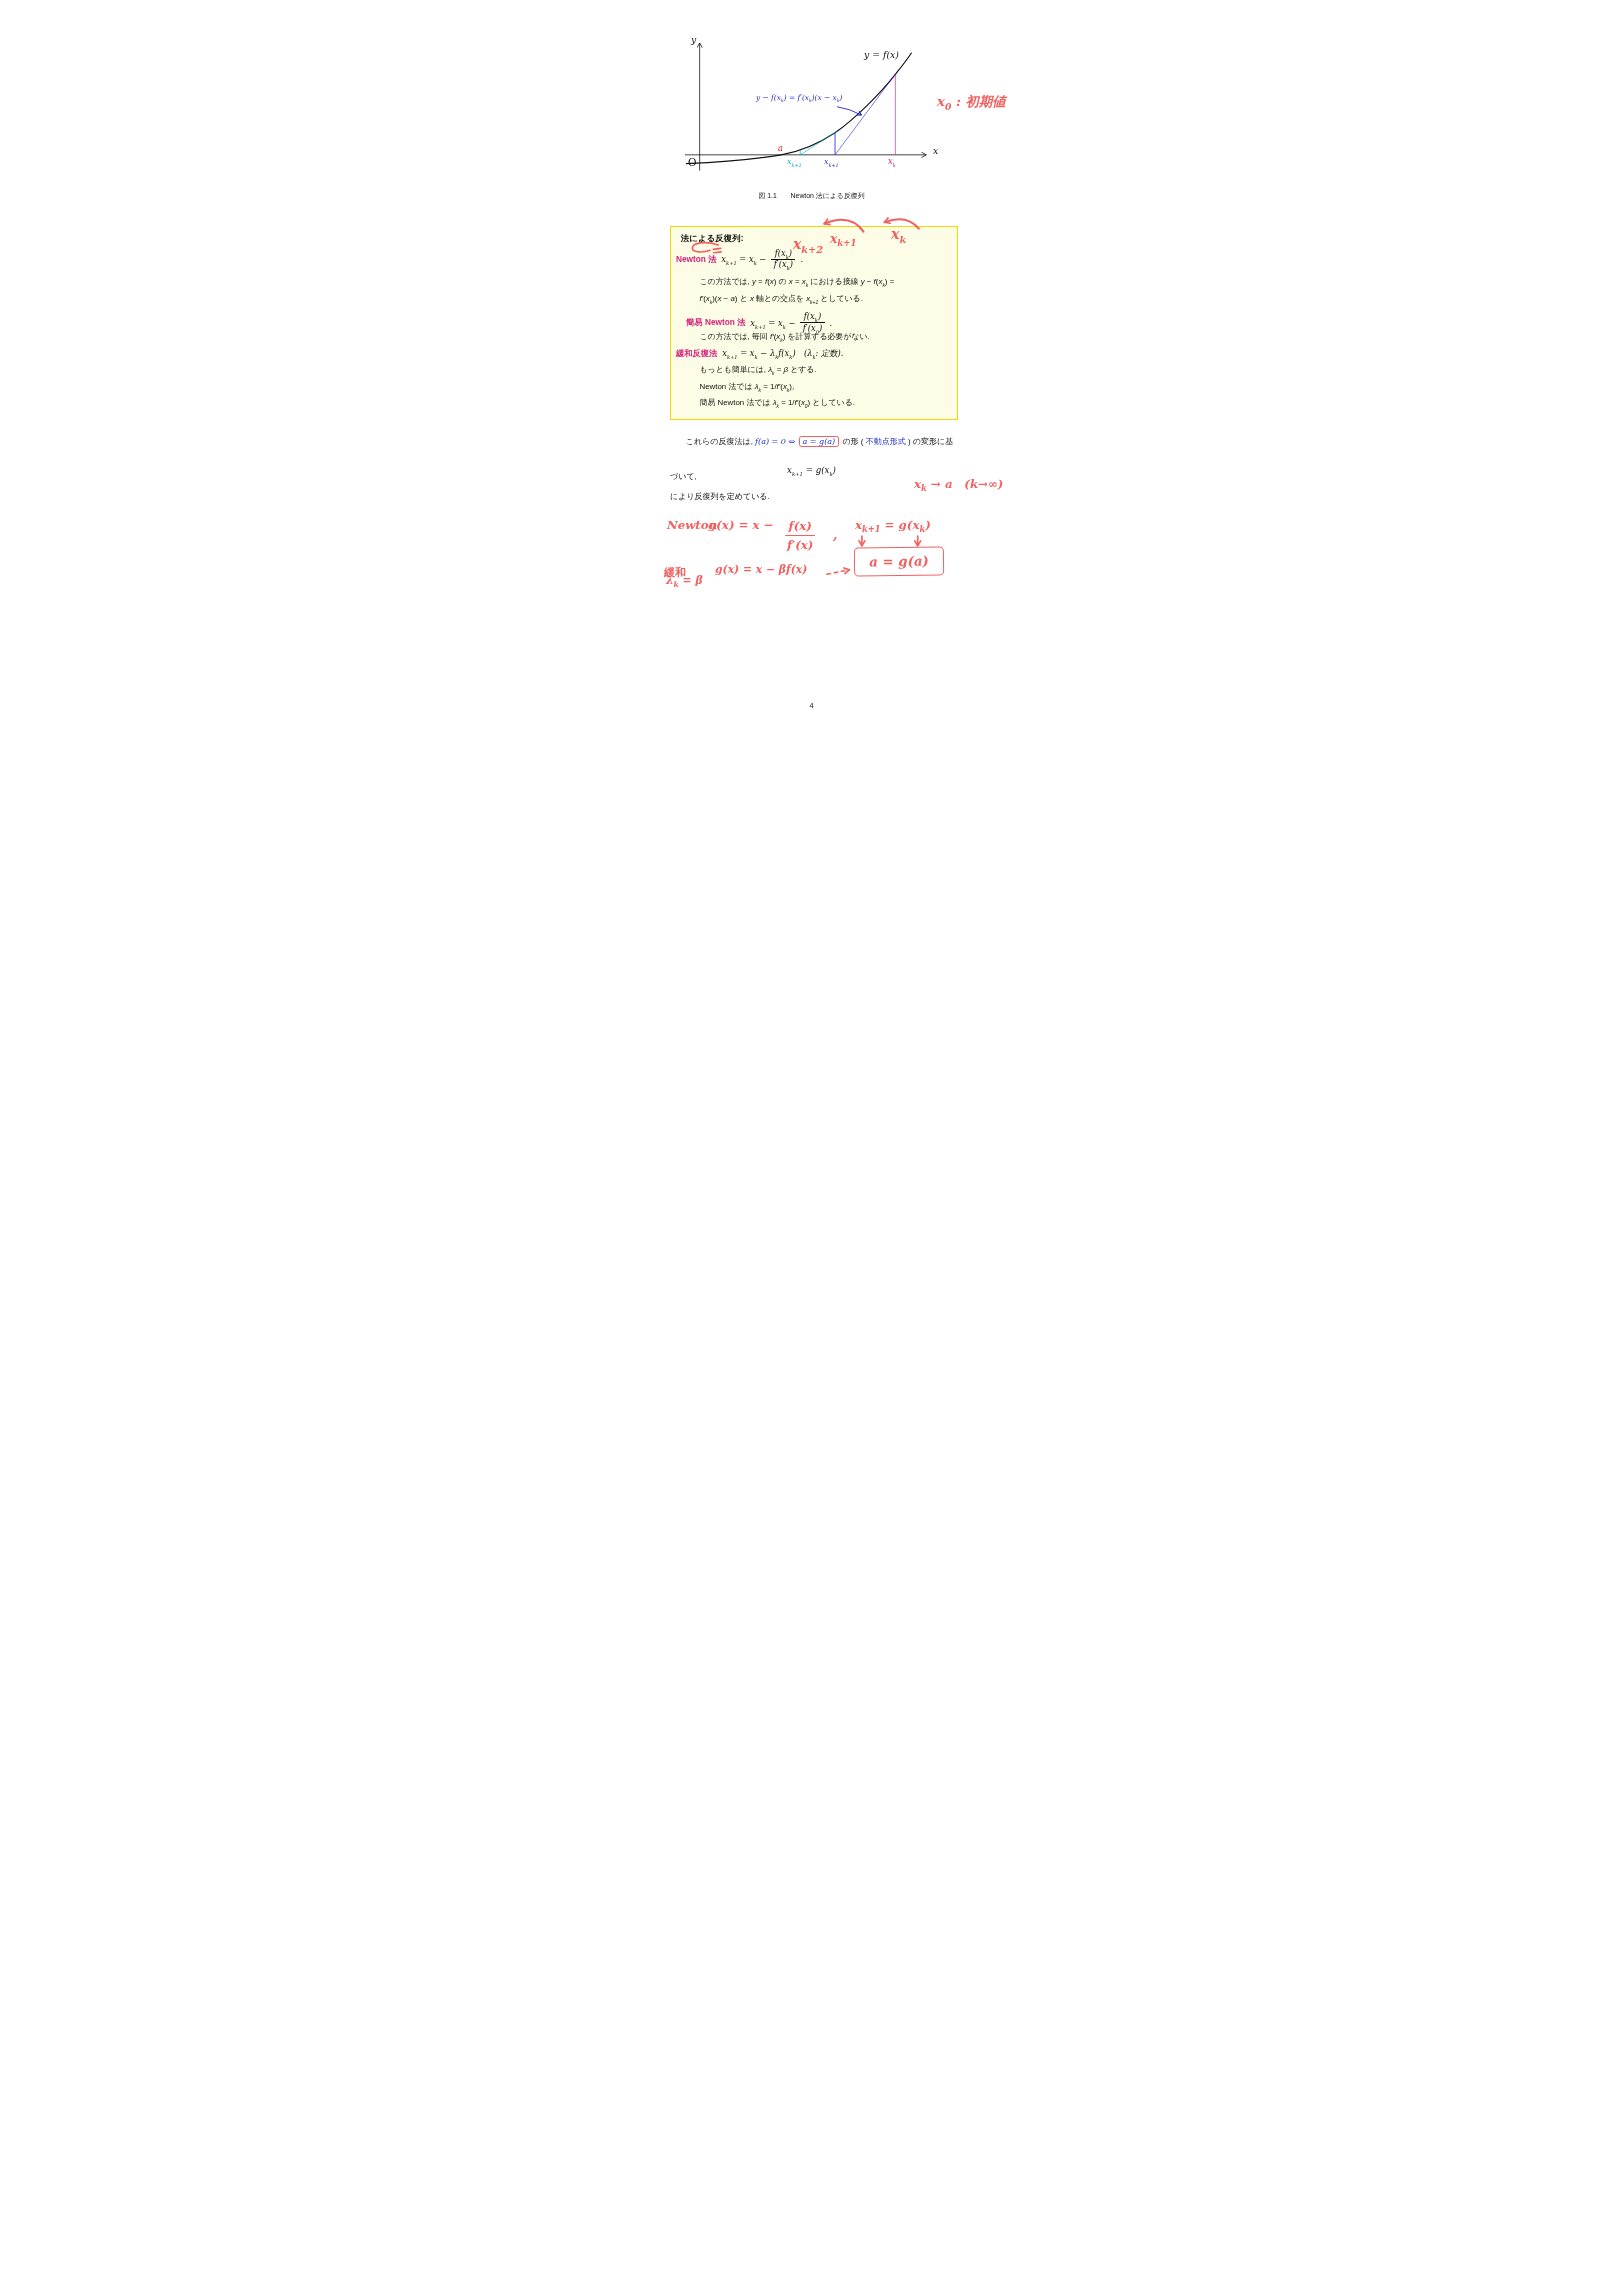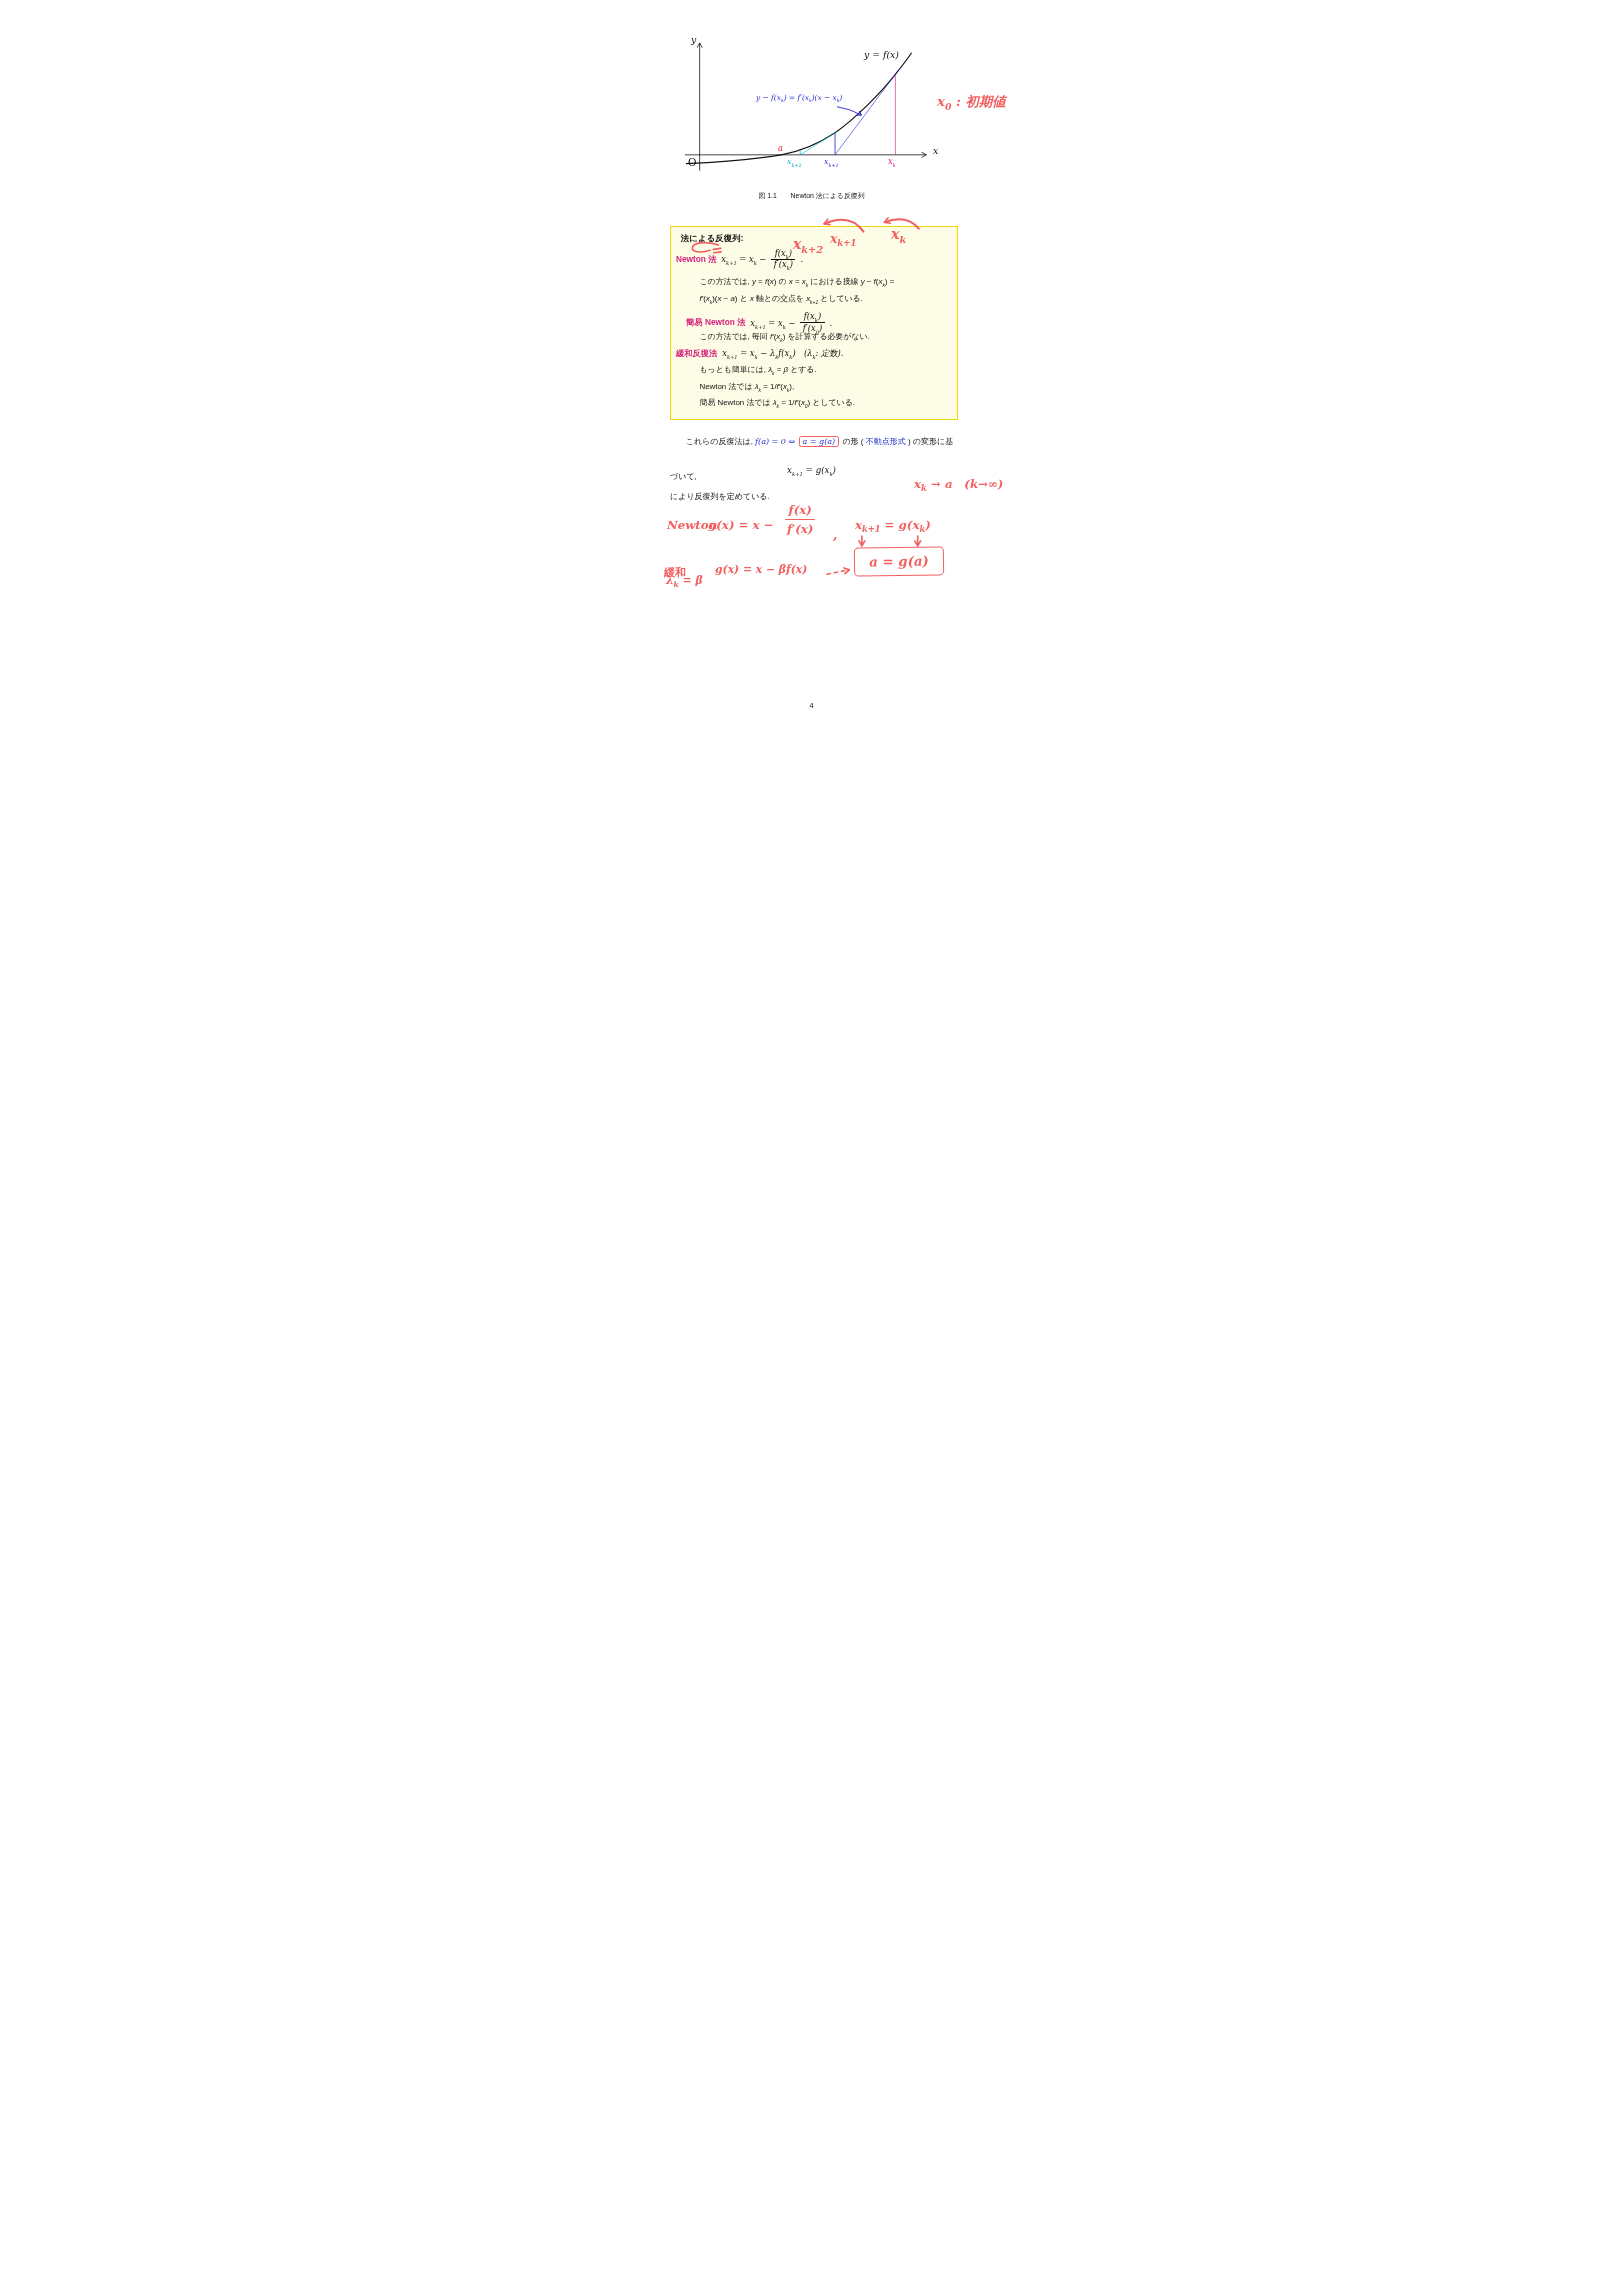--- a/index.html
+++ b/index.html
@@ -30,21 +30,21 @@
   .frac .num{display:block; padding:0 2.5px 0.5px; border-bottom:0.7px solid var(--ink);}
   .frac .den{display:block; padding:0.5px 2.5px 0;}
   .note{font-size:7.9px; white-space:nowrap;}
   
   .para{font-size:8px; white-space:nowrap;}
   .bluemath{color:var(--blue);}
   .fixed-box-inline{display:inline-block; border:1px solid var(--hand-red); border-radius:2.5px;
                     padding:0 2.5px; margin:0 1.5px; color:var(--blue);}
   
   .hand-frac{display:inline-block; text-align:center;}
-  .hand-frac .num{display:block; padding:0 2px 1.5px;}
+  .hand-frac .num{display:block; padding:0 2px 1.5px;margin-top:16px;}
   .hand-frac .bar{display:block; height:0; border-bottom:1.7px solid var(--hand-red); border-radius:1px;}
   .hand-frac .den{display:block; padding:2px 2px 0;}
   .hand-box{border:1.5px solid var(--hand-red); border-radius:4.4px; transform:rotate(-0.8deg);
             display:flex; align-items:center; justify-content:center;}
   .caption{font-size:6.9px; text-align:center; width:100%;}
   .pageno{font-size:7.4px; text-align:center; width:100%;}
 </style>
 </head>
 <body>
 

